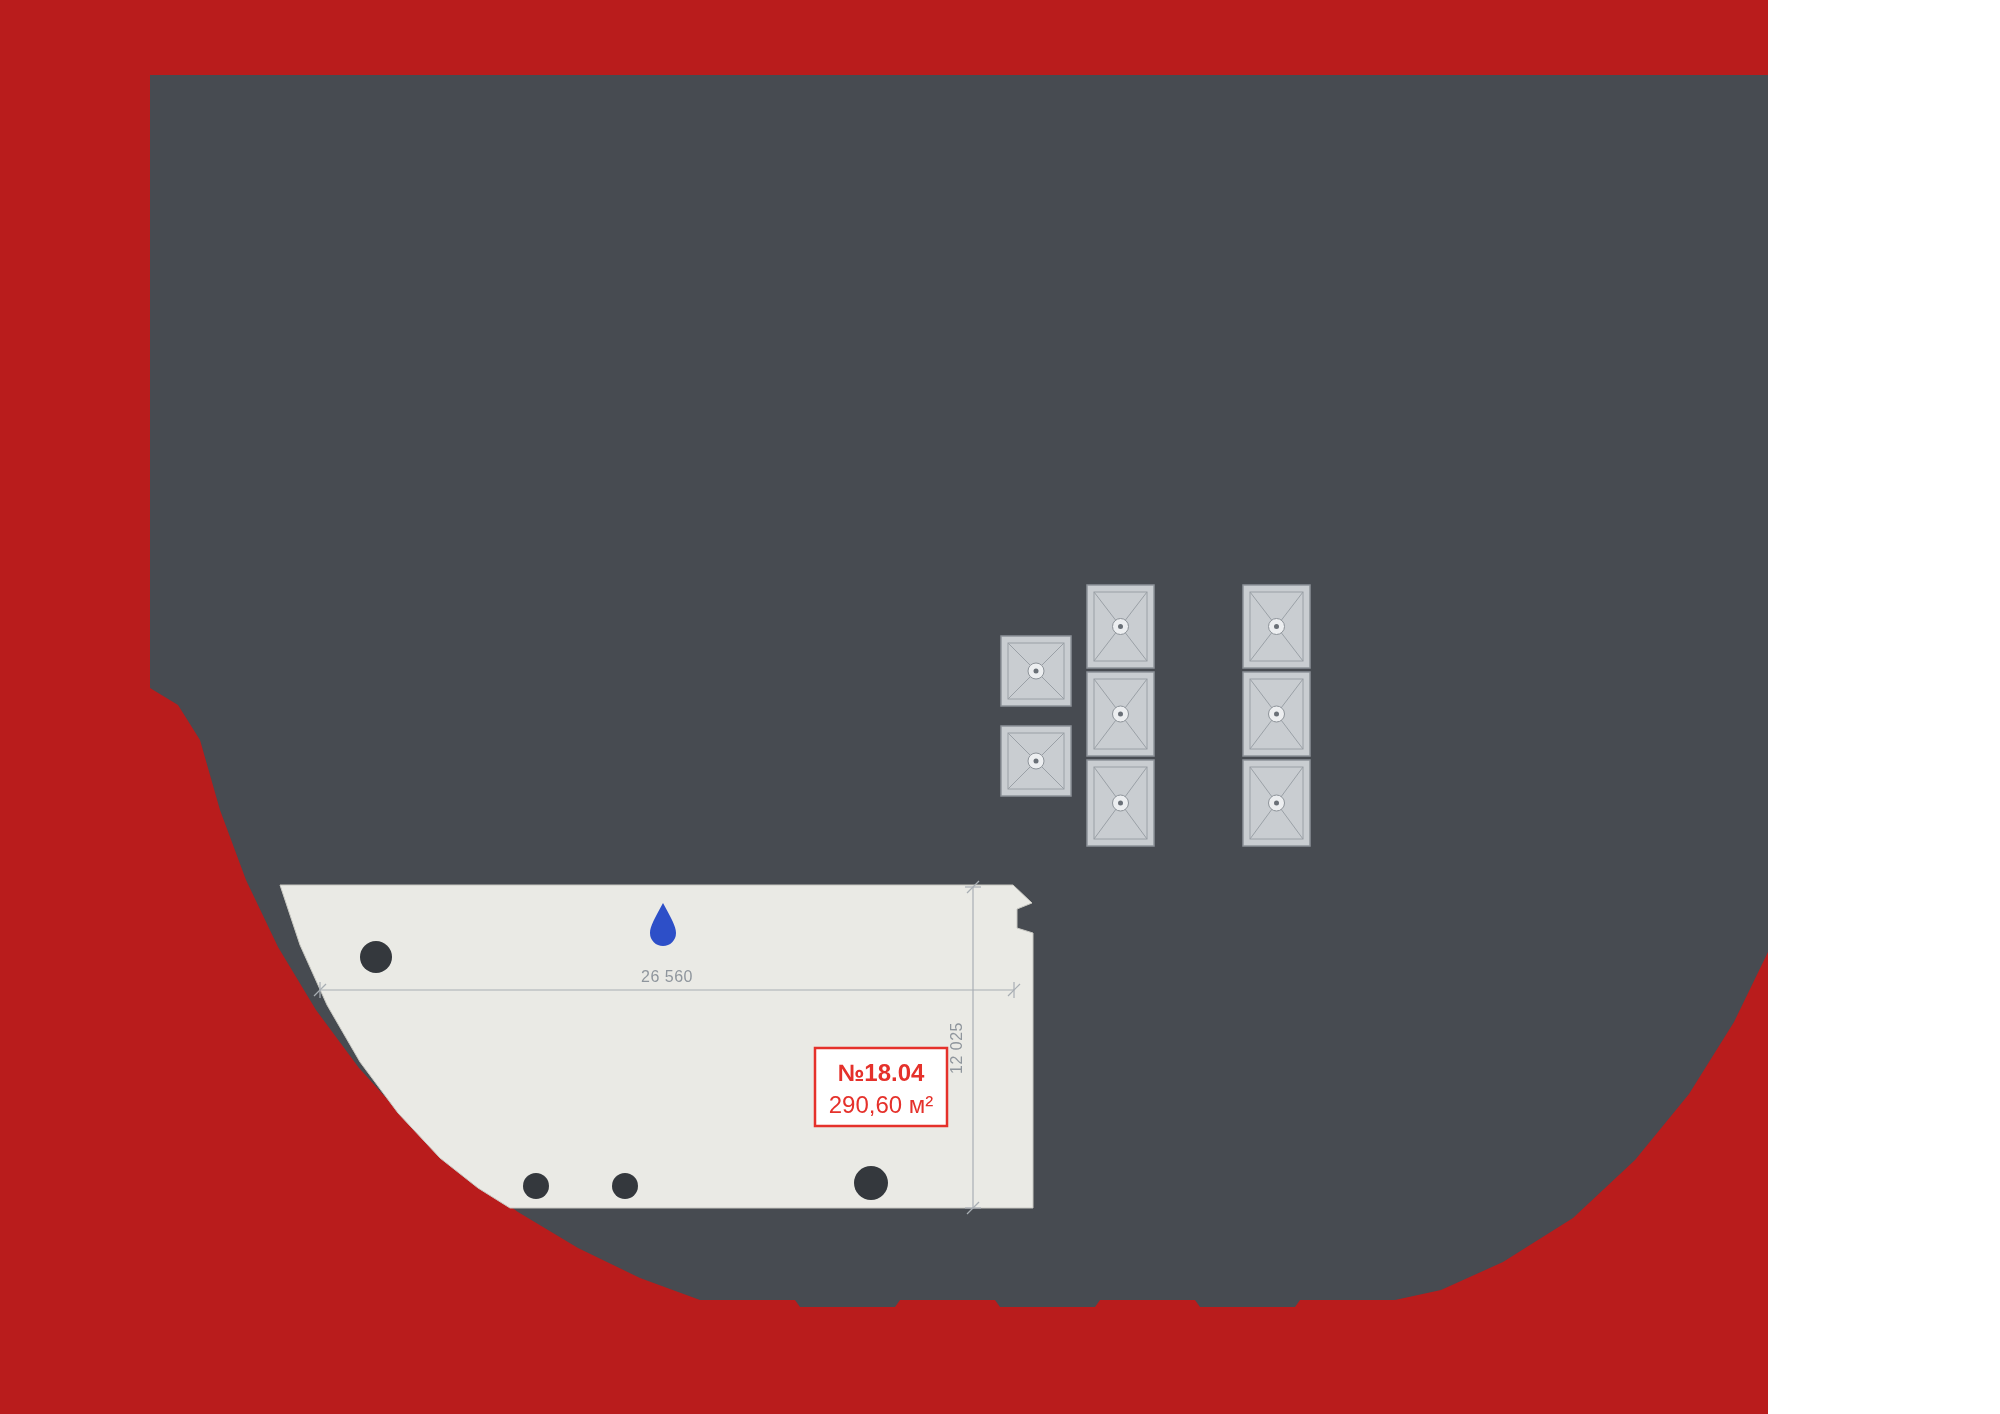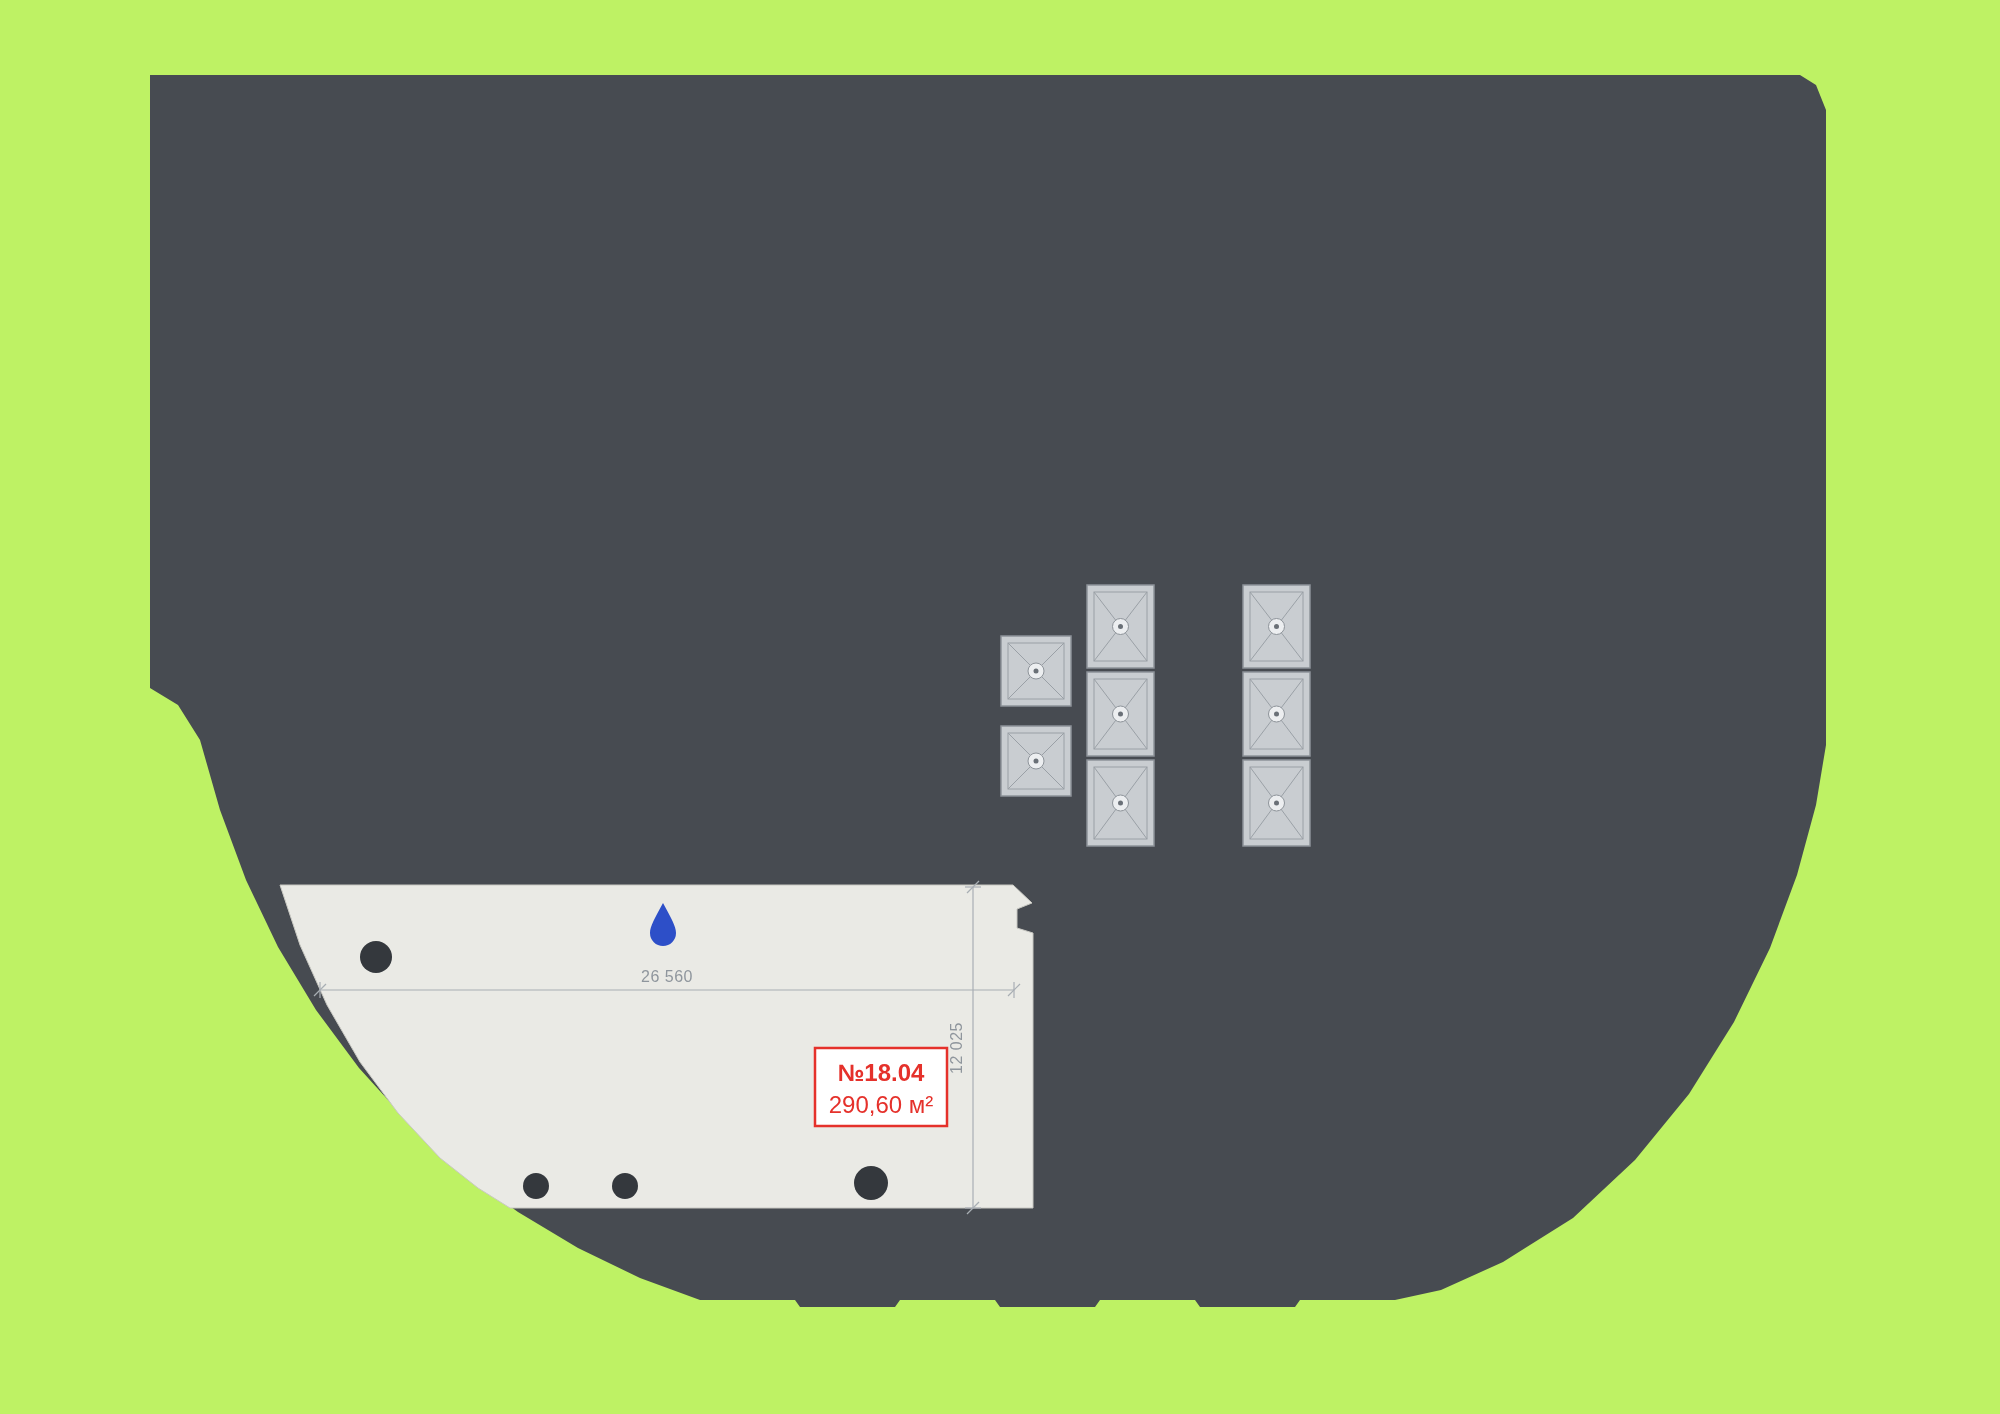--- a/index.html
+++ b/index.html
@@ -3,23 +3,23 @@
 <meta charset="utf-8">
 <style>
   html, body {
     margin: 0;
     padding: 0;
     background: #ffffff;
     font-family: "Liberation Sans", sans-serif;
   }
   .stage {
     position: relative;
-    width: 2000px;
+    width: 1768px;
     height: 1414px;
-    background: #bef264;
+    background: #b91c1c;
     overflow: hidden;
   }
   svg { display: block; }
   text {
     font-family: "Liberation Sans", sans-serif;
   }
   .dim-text {
     fill: #8f969d;
     font-size: 16px;
     letter-spacing: 0.5px;

